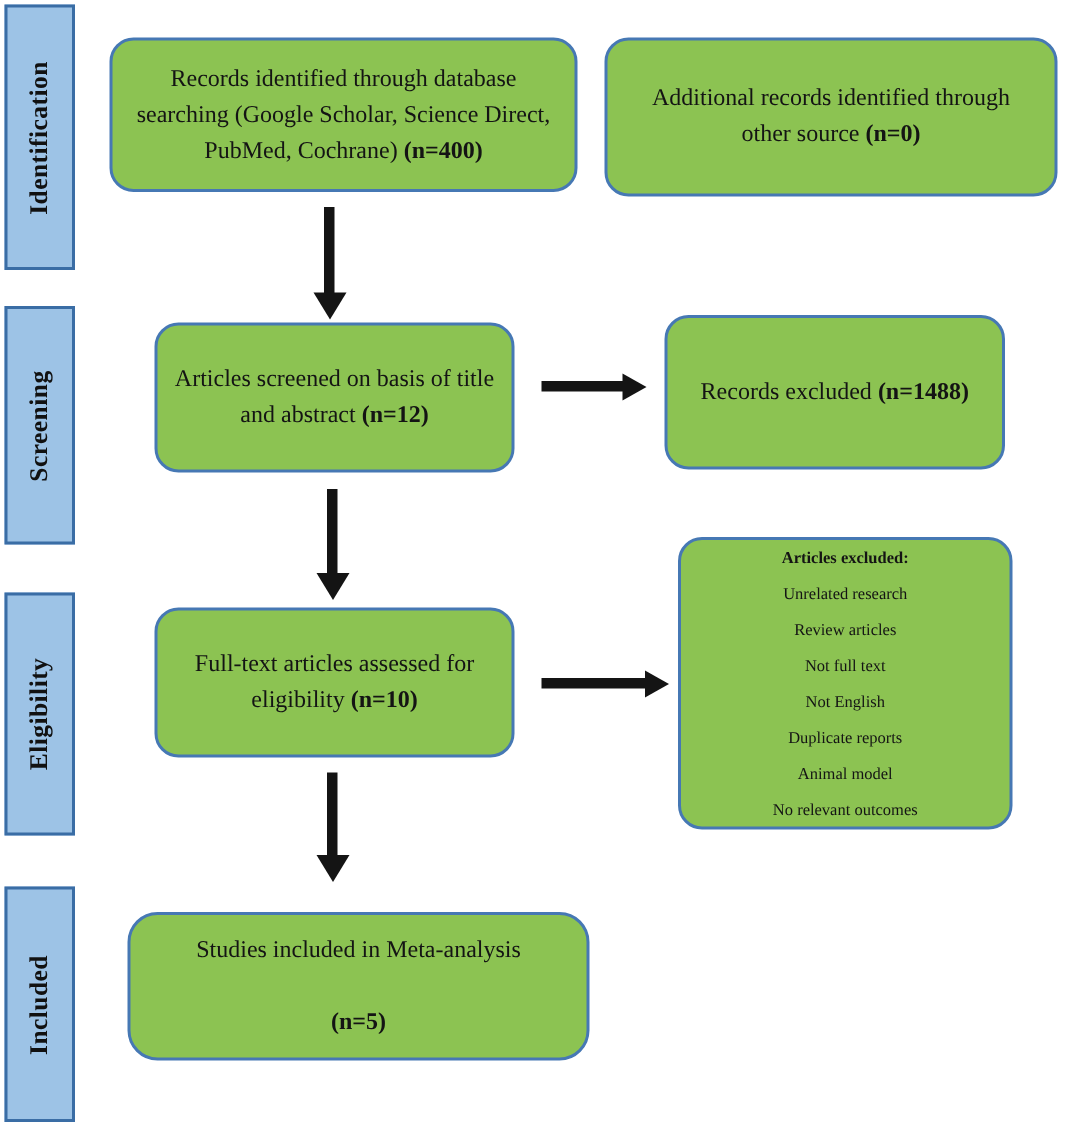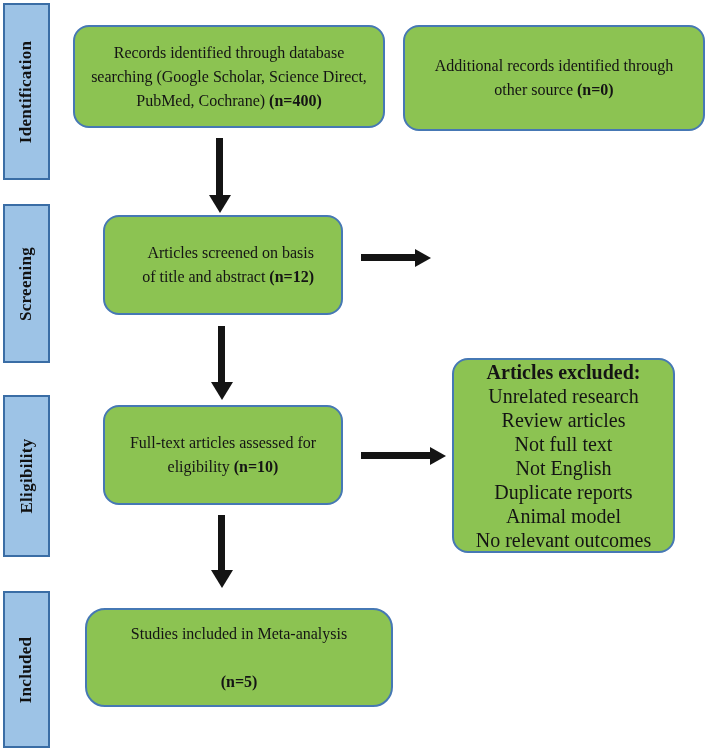--- a/index.html
+++ b/index.html
@@ -55,25 +55,25 @@
     justify-content: center;
     text-align: center;
     font-size: 16px;
     line-height: 24px;
     padding: 4px 14px;
   }
   .gbox b { font-weight: bold; }
 
   .gbox-records     { left: 73px;  top: 25px;  width: 312px; height: 103px; }
   .gbox-additional  { left: 403px; top: 25px;  width: 302px; height: 106px; }
-  .gbox-screened    { left: 103px; top: 215px; width: 240px; height: 100px; padding: 4px 27px; text-align: right; }
+  .gbox-screened    { left: 103px; top: 215px; width: 240px; height: 100px; padding: 4px 10px; }
   .gbox-rexcluded   { left: 443px; top: 210px; width: 227px; height: 103px; }
   .gbox-fulltext    { left: 103px; top: 405px; width: 240px; height: 100px; padding: 4px 8px; }
   .gbox-aexcluded   { left: 452px; top: 358px; width: 223px; height: 195px;
-                      font-size: 20px; line-height: 24px; padding: 2px 6px; }
+                      font-size: 11px; line-height: 24px; padding: 2px 6px; }
   .gbox-included    { left: 85px;  top: 608px; width: 308px; height: 99px; border-radius: 20px; }
   .gbox-included .count-line { margin-top: 24px; font-weight: bold; font-family: Liberation Serif, serif; }
 
   
   .shaft-v {
     position: absolute;
     width: 7px;
     background: #141414;
   }
   .shaft-h {
@@ -134,20 +134,23 @@
   </div>
 
   <div class="gbox gbox-additional">
     <div><span>Additional records identified through other source</span> <b>(n=0)</b></div>
   </div>
 
   <div class="gbox gbox-screened">
     <div><span>Articles screened on basis of title and abstract</span> <b>(n=12)</b></div>
   </div>
 
+  <div class="gbox gbox-rexcluded">
+    <div><span>Records excluded</span> <b>(n=1488)</b></div>
+  </div>
 
   <div class="gbox gbox-fulltext">
     <div><span>Full-text articles assessed for eligibility</span> <b>(n=10)</b></div>
   </div>
 
   <div class="gbox gbox-aexcluded">
     <b>Articles excluded:</b>
     <div>Unrelated research</div>
     <div>Review articles</div>
     <div>Not full text</div>

